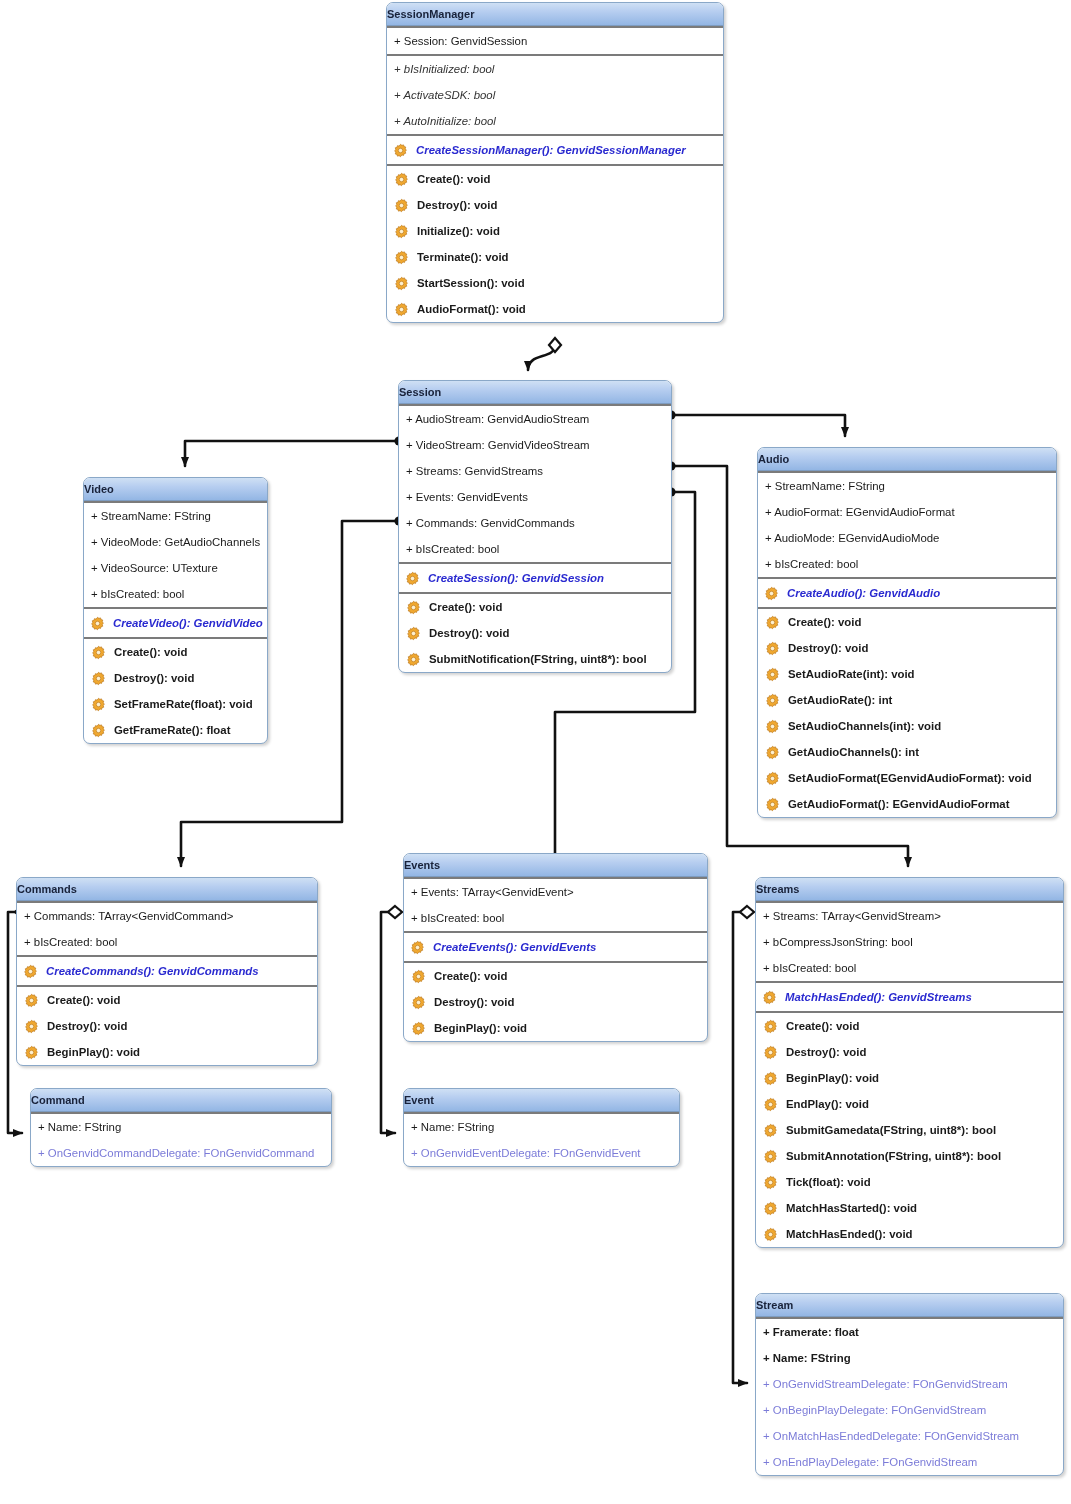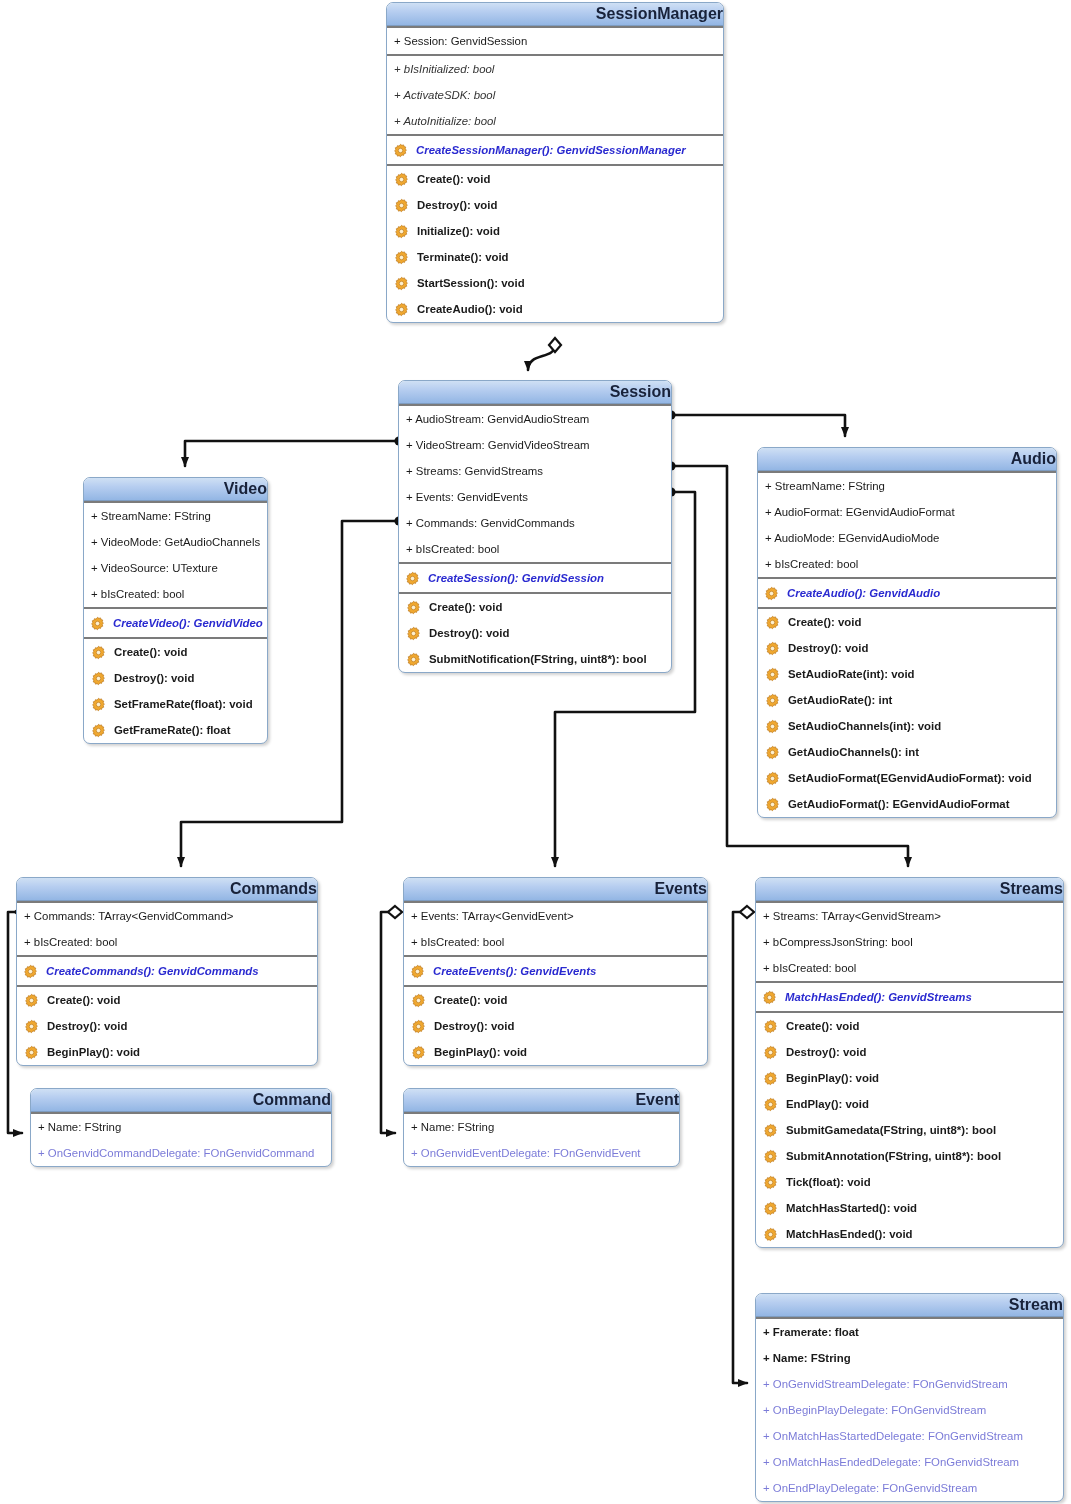--- a/index.html
+++ b/index.html
@@ -5,43 +5,43 @@
   html,body{margin:0;padding:0;background:#ffffff;}
   body{width:1071px;height:1504px;position:relative;overflow:hidden;
        font-family:"Liberation Sans","DejaVu Sans",sans-serif;}
   #canvas{position:absolute;left:0;top:0;width:1071px;height:1504px;}
   svg.edges{position:absolute;left:0;top:0;width:1071px;height:1504px;pointer-events:none;z-index:1;}
 
   .umlbox{position:absolute;z-index:2;background:#ffffff;
           border:1px solid #8aa8c8;border-radius:7px;
           box-shadow:2px 2px 3px rgba(0,0,0,0.18);
           box-sizing:border-box;overflow:hidden;}
-  .hdr{height:22px;line-height:22px;text-align:right;
-       font-size:16px;font-weight:bold;color:#18223a;
+  .hdr{height:22px;line-height:22px;text-align:left;
+       font-size:11px;font-weight:bold;color:#18223a;
        background:linear-gradient(to bottom,#cfe0f4 0%,#b7cef0 38%,#93b6e4 100%);
        border-bottom:1px solid #7e9cc0;}
   .sect{border-top:2px solid #7b7b7b;}
   .sect:first-of-type{border-top:none;}
   .row{font-size:11.4px;color:#1a1a1a;padding:0 6px;display:flex;align-items:center;
        height:26px;white-space:nowrap;}
   .row.attr{padding-left:7px;}
   .row.ital{font-style:italic;color:#333;}
   .row.meth{height:26px;padding-left:7px;font-weight:bold;}
   .row.stat{height:28px;font-style:italic;font-weight:bold;color:#2a2ad0;}
   .row.dele{color:#7b7bd8;}
   .gear{width:15px;height:15px;flex:0 0 15px;margin-right:8px;display:inline-block;}
 
   
   #b-sessionmanager{left:386px;top:2px;width:338px;}
   #b-session{left:398px;top:380px;width:274px;}
   #b-video{left:83px;top:477px;width:185px;}
   #b-audio{left:757px;top:447px;width:300px;}
   #b-commands{left:16px;top:877px;width:302px;}
   #b-command{left:30px;top:1088px;width:302px;border-radius:7px;}
-  #b-events{left:403px;top:877px;width:305px;}
+  #b-events{left:403px;top:853px;width:305px;}
   #b-event{left:403px;top:1088px;width:277px;}
   #b-streams{left:755px;top:877px;width:309px;}
   #b-stream{left:755px;top:1293px;width:309px;}
 </style>
 </head>
 <body>
 
 <div id="canvas">
 
   <svg class="edges" viewBox="0 0 1071 1504" xmlns="http://www.w3.org/2000/svg">
@@ -154,21 +154,21 @@
             </svg></span>
           <span>StartSession(): void</span>
         </div>
       <div class="row meth">
           <span class="gear"><svg viewBox="0 0 16 16" width="15" height="15" xmlns="http://www.w3.org/2000/svg">
               <g fill="#f0a830" stroke="#b8761a" stroke-width="0.7">
                 <path d="M8 1.4l1.5 1.1 1.8-.5.5 1.8 1.8.5-.5 1.8 1.1 1.5-1.1 1.5.5 1.8-1.8.5-.5 1.8-1.8-.5L8 14.6 6.5 13.5l-1.8.5-.5-1.8-1.8-.5.5-1.8L1.8 8.4l1.1-1.5-.5-1.8 1.8-.5.5-1.8 1.8.5z"></path>
               </g>
               <circle cx="8" cy="8" r="2.4" fill="#fdf0d0" stroke="#b8761a" stroke-width="0.7"></circle>
             </svg></span>
-          <span>CreateAudio(): void</span>
+          <span>AudioFormat(): void</span>
         </div>
     </div>
   </div>
 
   <div class="umlbox" id="b-session">
     <div class="hdr">Session</div>
     <div class="sect">
       <div class="row attr">+ AudioStream: GenvidAudioStream</div>
       <div class="row attr">+ VideoStream: GenvidVideoStream</div>
       <div class="row attr">+ Streams: GenvidStreams</div>
@@ -587,19 +587,18 @@
     </div>
   </div>
 
   <div class="umlbox" id="b-stream">
     <div class="hdr">Stream</div>
     <div class="sect">
       <div class="row attr meth">+ Framerate: float</div>
       <div class="row attr meth">+ Name: FString</div>
       <div class="row attr dele">+ OnGenvidStreamDelegate: FOnGenvidStream</div>
       <div class="row attr dele">+ OnBeginPlayDelegate: FOnGenvidStream</div>
-      <div class="row attr dele">+ OnMatchHasStartedDelegate: FOnGenvidStream</div>
       <div class="row attr dele">+ OnMatchHasEndedDelegate: FOnGenvidStream</div>
       <div class="row attr dele">+ OnEndPlayDelegate: FOnGenvidStream</div>
     </div>
   </div>
 
 </div>
 
 </body></html>

